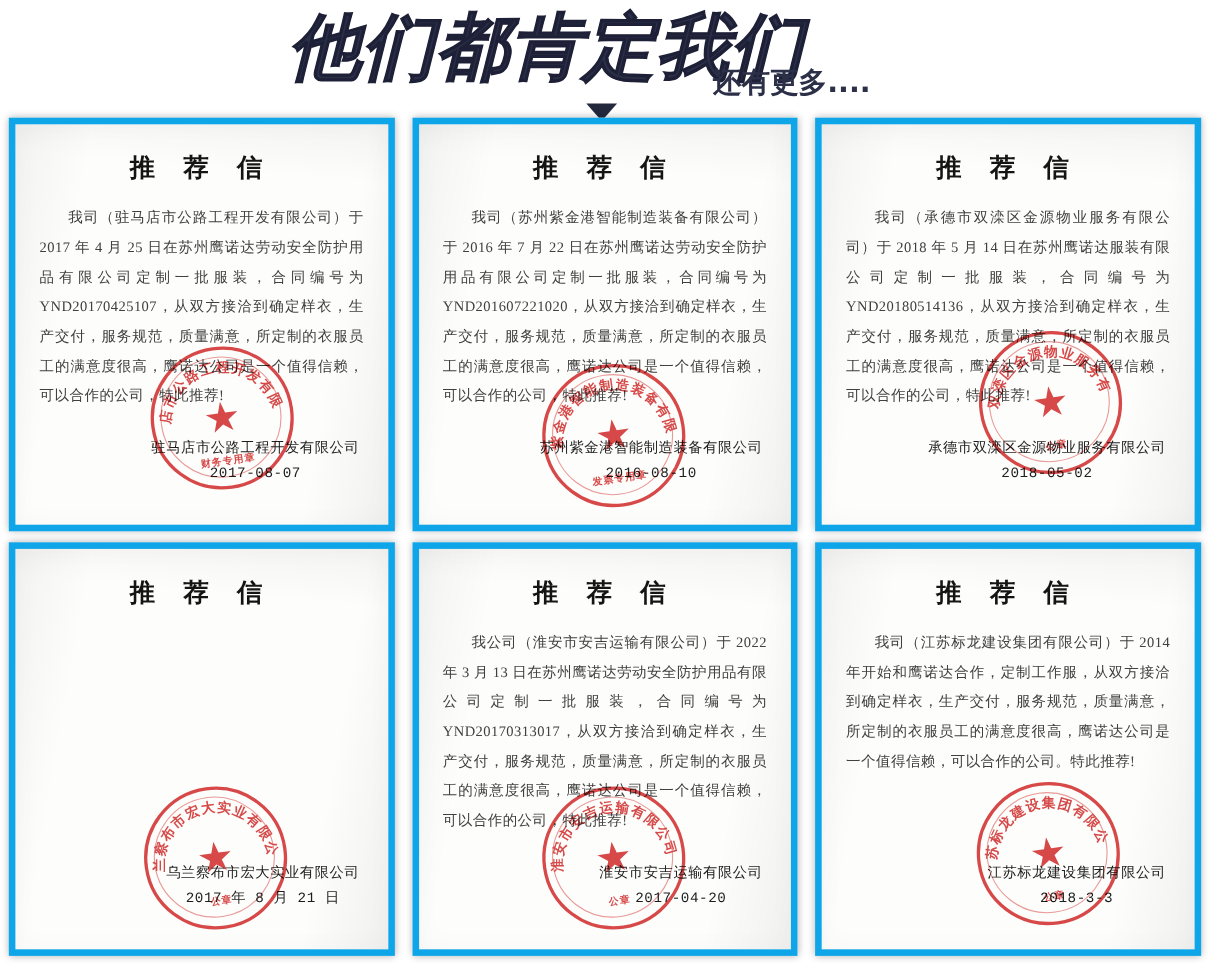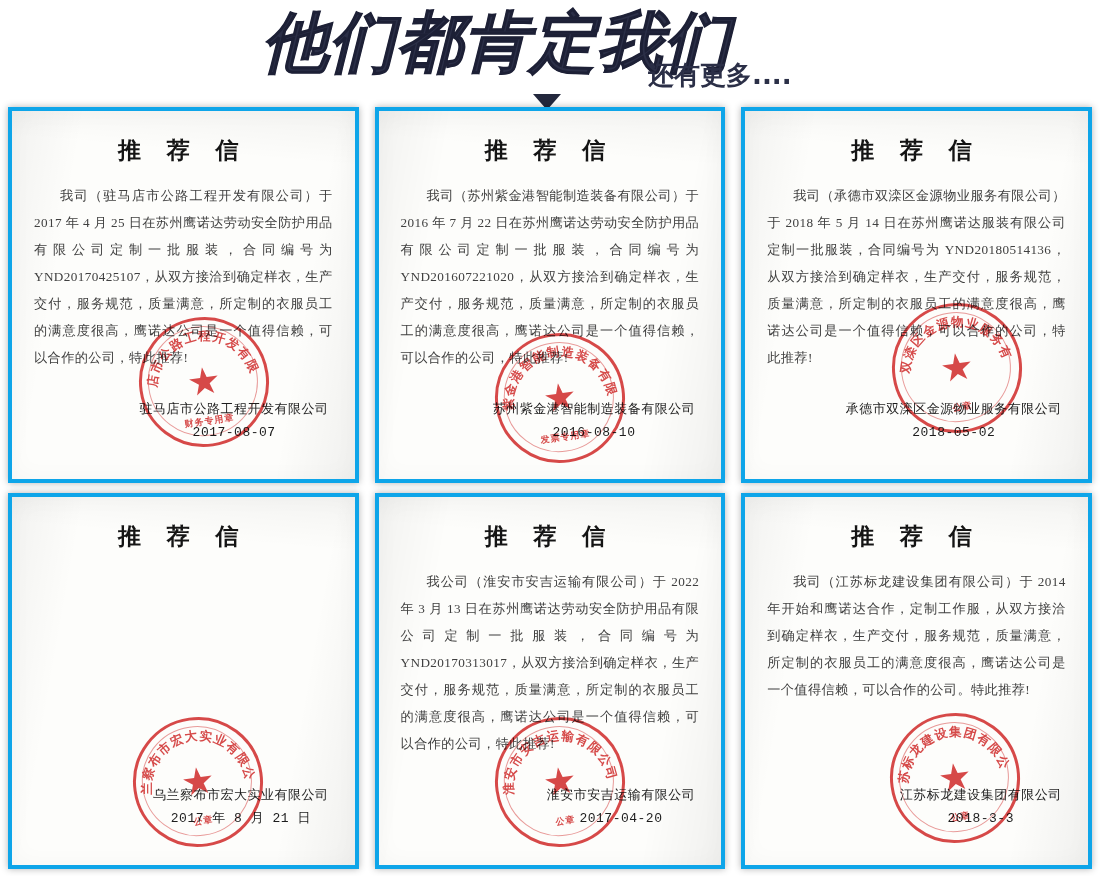--- a/index.html
+++ b/index.html
@@ -73,21 +73,21 @@
     position: relative;
     box-sizing: border-box;
     padding: 4px 8px 6px 8px;
   }
   .letter {
     position: relative;
     box-sizing: border-box;
     width: 100%;
     height: 100%;
     background: #fdfdfb;
-    border: 4px solid #0ea5e9;
+    border: 6px solid #0ea5e9;
     box-shadow: 0 0 7px rgba(0,0,0,0.30), inset 0 0 24px rgba(0,0,0,0.03);
     padding: 18px 22px 12px 22px;
     overflow: hidden;
   }
   
   .letter::before {
     content: "";
     position: absolute;
     left: 0; top: 0; right: 0; bottom: 0;
     background:

